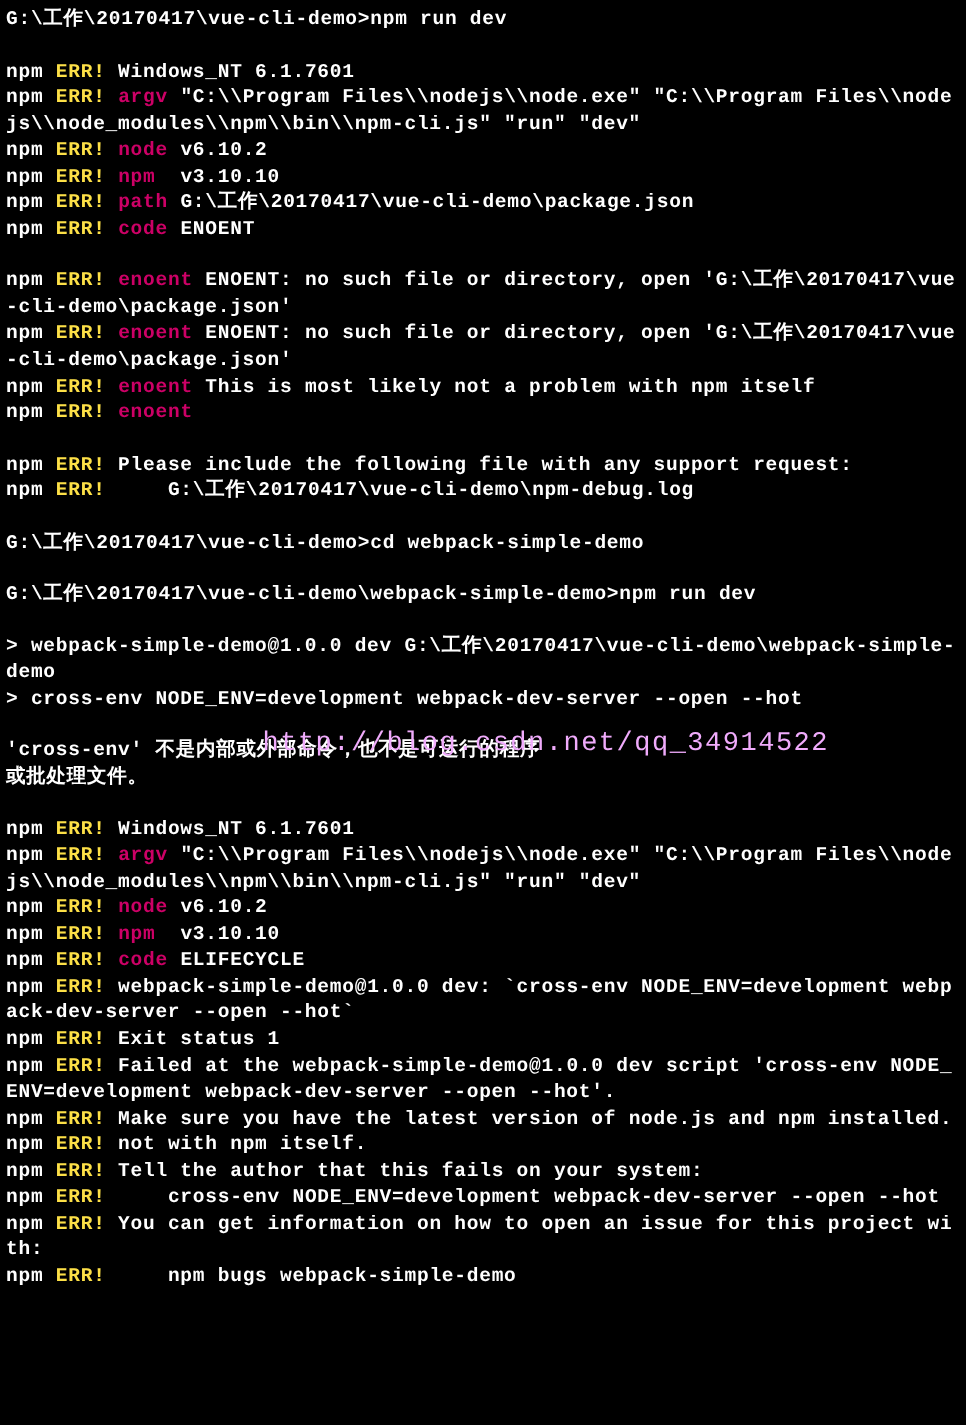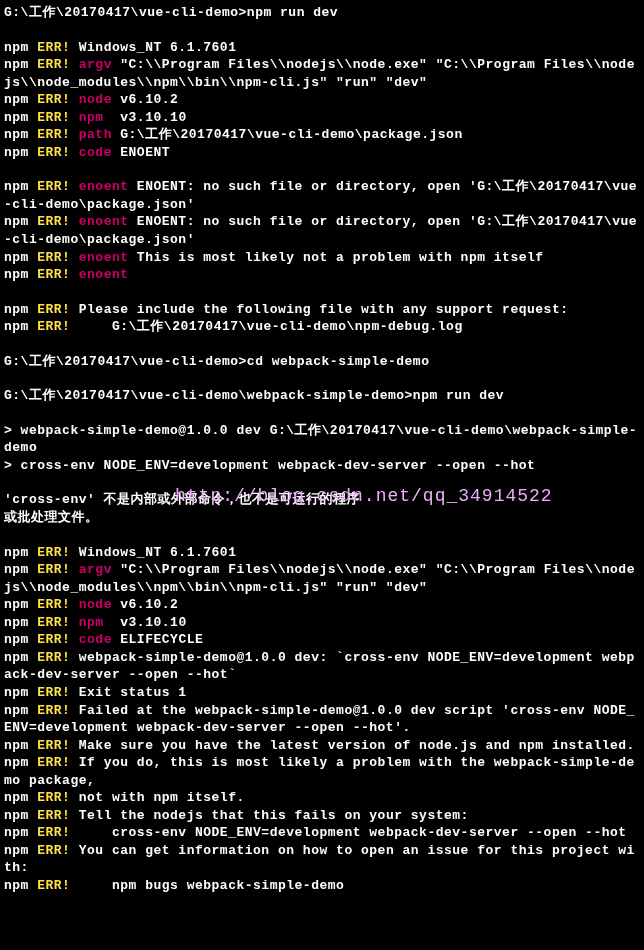--- a/index.html
+++ b/index.html
@@ -76,20 +76,19 @@
     <div class="empty"></div>
     <div class="line"><span>npm </span><span class="err">ERR!</span><span> Windows_NT 6.1.7601</span></div>
     <div class="line"><span>npm </span><span class="err">ERR!</span><span> </span><span class="label-red">argv</span><span> "C:\\Program Files\\nodejs\\node.exe" "C:\\Program Files\\nodejs\\node_modules\\npm\\bin\\npm-cli.js" "run" "dev"</span></div>
     <div class="line"><span>npm </span><span class="err">ERR!</span><span> </span><span class="label-red">node</span><span> v6.10.2</span></div>
     <div class="line"><span>npm </span><span class="err">ERR!</span><span> </span><span class="label-red">npm </span><span> v3.10.10</span></div>
     <div class="line"><span>npm </span><span class="err">ERR!</span><span> </span><span class="label-red">code</span><span> ELIFECYCLE</span></div>
     <div class="line"><span>npm </span><span class="err">ERR!</span><span> webpack-simple-demo@1.0.0 dev: `cross-env NODE_ENV=development webpack-dev-server --open --hot`</span></div>
     <div class="line"><span>npm </span><span class="err">ERR!</span><span> Exit status 1</span></div>
     <div class="line"><span>npm </span><span class="err">ERR!</span><span> Failed at the webpack-simple-demo@1.0.0 dev script 'cross-env NODE_ENV=development webpack-dev-server --open --hot'.</span></div>
     <div class="line"><span>npm </span><span class="err">ERR!</span><span> Make sure you have the latest version of node.js and npm installed.</span></div>
-    <div class="line"><span>npm </span><span class="err">ERR!</span><span> If you do, this is most likely a problem with the webpack-simple-demo package,</span></div>
     <div class="line"><span>npm </span><span class="err">ERR!</span><span> not with npm itself.</span></div>
-    <div class="line"><span>npm </span><span class="err">ERR!</span><span> Tell the nodejs that this fails on your system:</span></div>
+    <div class="line"><span>npm </span><span class="err">ERR!</span><span> Tell the author that this fails on your system:</span></div>
     <div class="line"><span>npm </span><span class="err">ERR!</span><span>     cross-env NODE_ENV=development webpack-dev-server --open --hot</span></div>
     <div class="line"><span>npm </span><span class="err">ERR!</span><span> You can get information on how to open an issue for this project with:</span></div>
     <div class="line"><span>npm </span><span class="err">ERR!</span><span>     npm bugs webpack-simple-demo</span></div>
   </div>
 <div class="watermark">http://blog.csdn.net/qq_34914522</div>
 
 </body></html>

